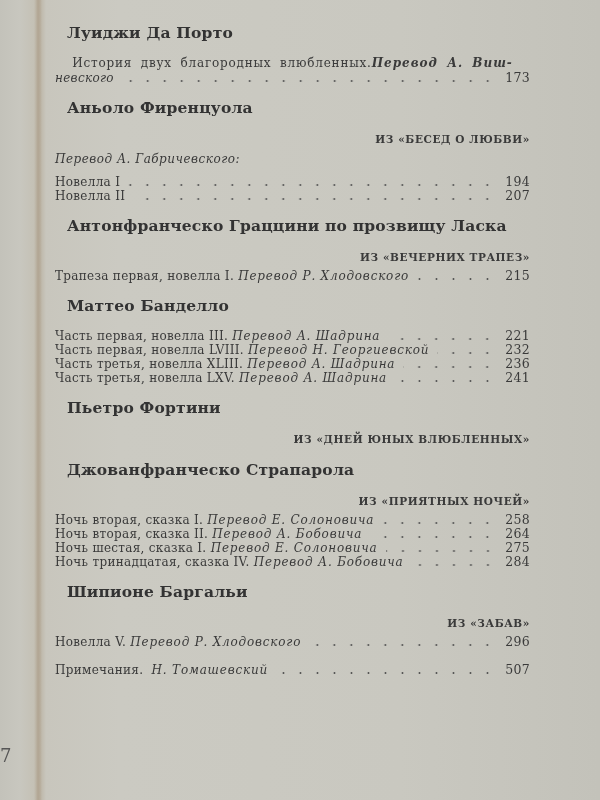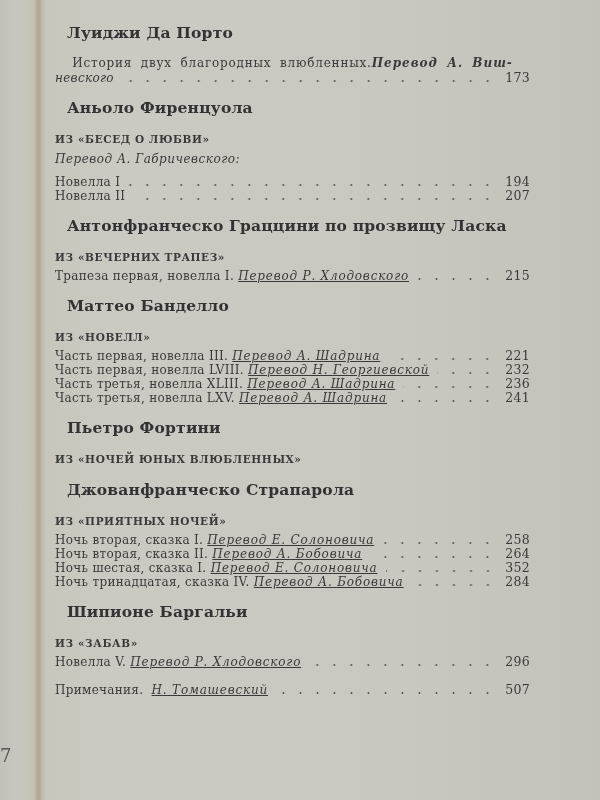--- a/index.html
+++ b/index.html
@@ -23,31 +23,31 @@
   }
   .toc {
     position: absolute; left: 55px; top: 10px; width: 475px;
   }
   .author {
     text-align: left; font-weight: bold; font-size: 15.5px; letter-spacing: 0.2px;
     margin: 12px; line-height: 22px; color: #333;
   }
   .author .plain { font-weight: bold; }
   .source {
-    text-align: left; font-size: 10.5px; font-weight: bold; letter-spacing: 0.6px;
+    text-align: right; font-size: 10.5px; font-weight: bold; letter-spacing: 0.6px;
     line-height: 16px; margin: 0 0 4px 0; color: #3a3a3a;
   }
   .translator-line {
     font-size: 12px; font-style: italic; line-height: 16px; letter-spacing: 0.5px; margin-bottom: 8px;
   }
   .entry {
     display: flex; align-items: flex-end; font-size: 12px; line-height: 14px; letter-spacing: 0.3px;
   }
   .entry .title { white-space: nowrap; }
-  .entry .title i { font-style: italic; letter-spacing: 0.8px; text-decoration: underline; }
+  .entry .title i { font-style: italic; letter-spacing: 0.8px; }
   .entry .leader {
     flex: 1; margin: 0 8px 3px 8px; height: 2px;
     background-image: radial-gradient(circle, #555 0.9px, transparent 1.2px);
     background-size: 17px 2px; background-repeat: repeat-x; background-position: right;
   }
   .entry .page { width: 26px; text-align: right; font-size: 12.5px; }
   .entry-wrap .first { font-size: 12px; line-height: 15px; letter-spacing: 0.8px; word-spacing: 4px; }
   .entry-wrap .first i { letter-spacing: 1px; font-weight: bold; }
   .block { margin-bottom: 8px; }
   .gap { height: 6px; }
@@ -97,21 +97,20 @@
     <div class="source">ИЗ «ВЕЧЕРНИХ ТРАПЕЗ»</div>
     <div class="entry">
       <span class="title"><span>Трапеза первая, новелла I.</span> <i>Перевод Р. Хлодовского</i></span>
       <span class="leader"></span>
       <span class="page">215</span>
     </div>
   </div>
 
   <div class="block">
     <div class="author">Маттео Банделло</div>
-    <div class="source">ИЗ «НОВЕЛЛ»</div>
     <div class="entry">
       <span class="title"><span>Часть первая, новелла III.</span> <i>Перевод А. Шадрина</i></span>
       <span class="leader"></span>
       <span class="page">221</span>
     </div>
     <div class="entry">
       <span class="title"><span>Часть первая, новелла LVIII.</span> <i>Перевод Н. Георгиевской</i></span>
       <span class="leader"></span>
       <span class="page">232</span>
     </div>
@@ -122,40 +121,40 @@
     </div>
     <div class="entry">
       <span class="title"><span>Часть третья, новелла LXV.</span> <i>Перевод А. Шадрина</i></span>
       <span class="leader"></span>
       <span class="page">241</span>
     </div>
   </div>
 
   <div class="block">
     <div class="author">Пьетро Фортини</div>
-    <div class="source">ИЗ «НОЧЕЙ ЮНЫХ ВЛЮБЛЕННЫХ»</div>
+    <div class="source">ИЗ «ДНЕЙ ЮНЫХ ВЛЮБЛЕННЫХ»</div>
   </div>
 
   <div class="block">
     <div class="author">Джованфранческо Страпарола</div>
     <div class="source">ИЗ «ПРИЯТНЫХ НОЧЕЙ»</div>
     <div class="entry">
       <span class="title"><span>Ночь вторая, сказка I.</span> <i>Перевод Е. Солоновича</i></span>
       <span class="leader"></span>
       <span class="page">258</span>
     </div>
     <div class="entry">
       <span class="title"><span>Ночь вторая, сказка II.</span> <i>Перевод А. Бобовича</i></span>
       <span class="leader"></span>
       <span class="page">264</span>
     </div>
     <div class="entry">
       <span class="title"><span>Ночь шестая, сказка I.</span> <i>Перевод Е. Солоновича</i></span>
       <span class="leader"></span>
-      <span class="page">352</span>
+      <span class="page">275</span>
     </div>
     <div class="entry">
       <span class="title"><span>Ночь тринадцатая, сказка IV.</span> <i>Перевод А. Бобовича</i></span>
       <span class="leader"></span>
       <span class="page">284</span>
     </div>
   </div>
 
 
   <div class="block">

